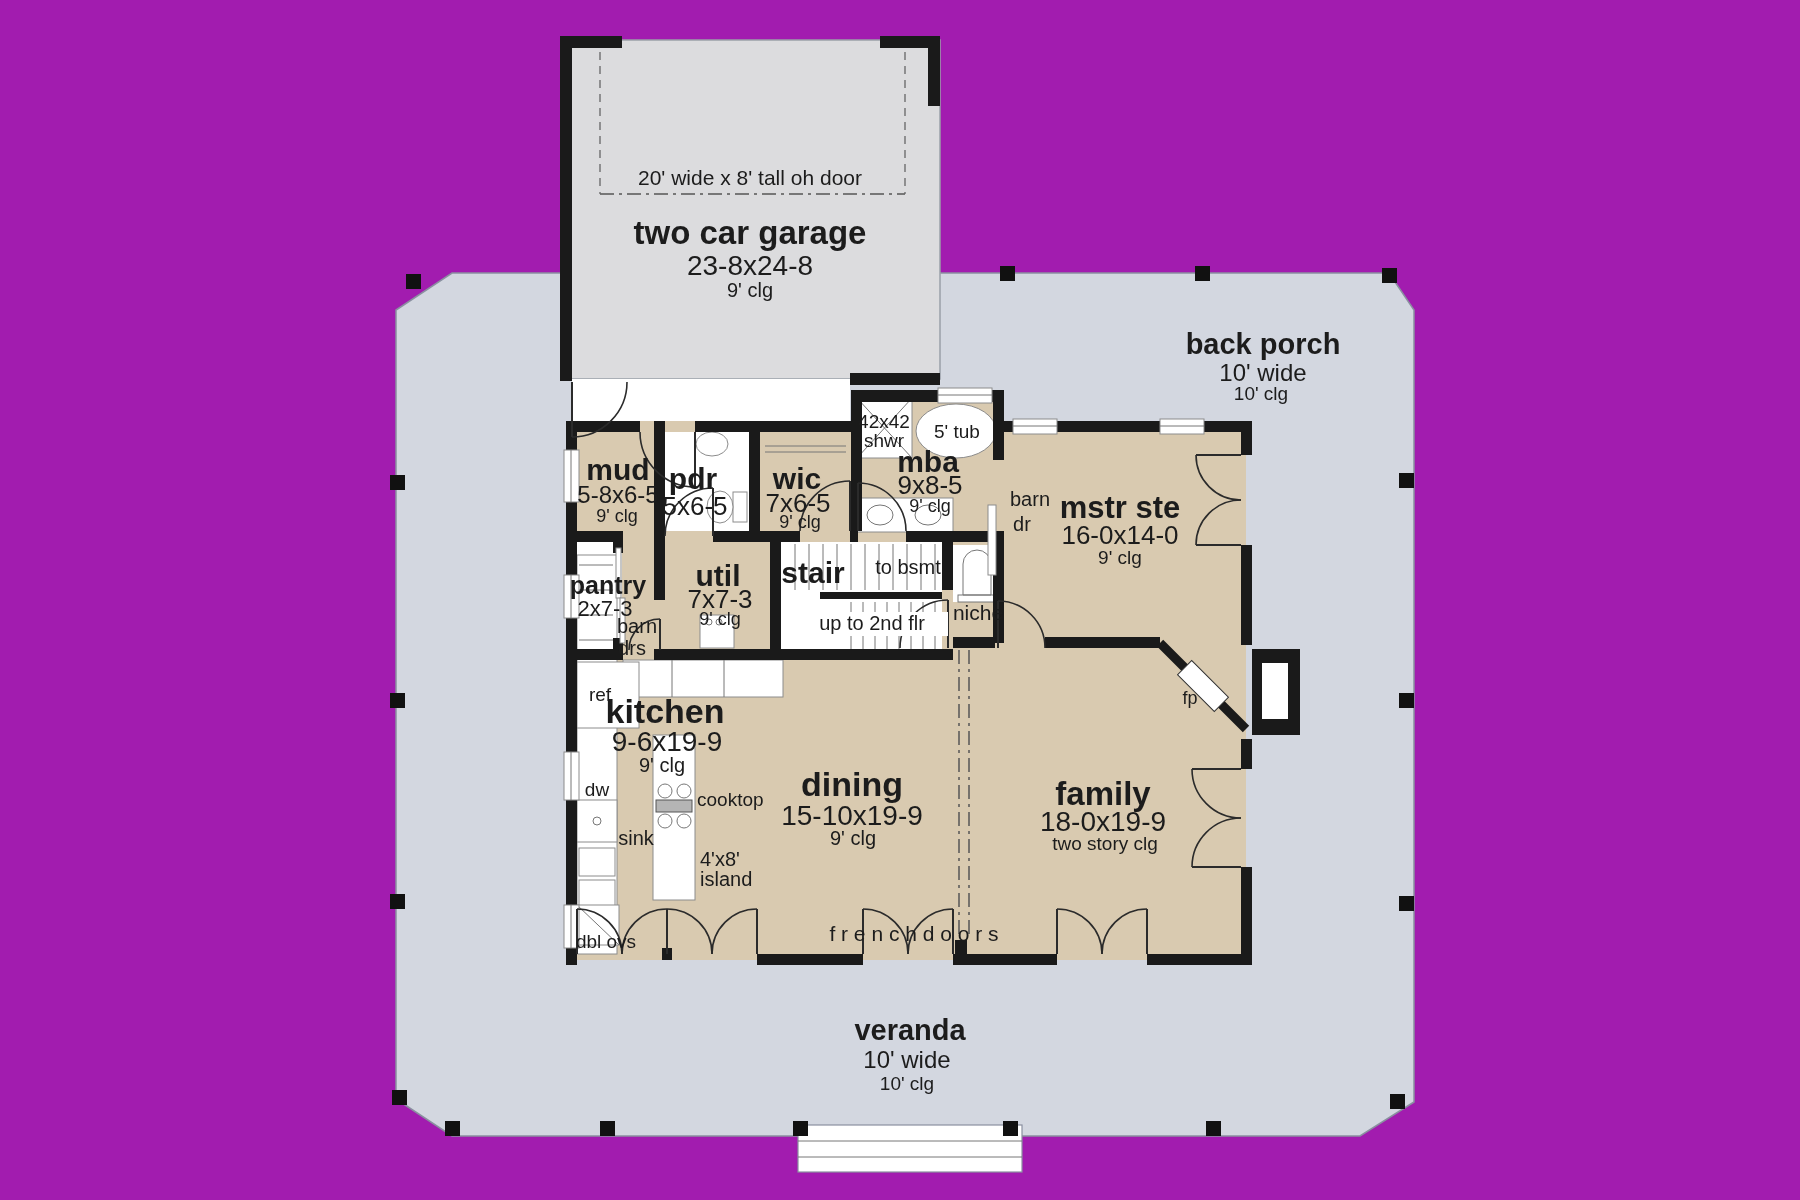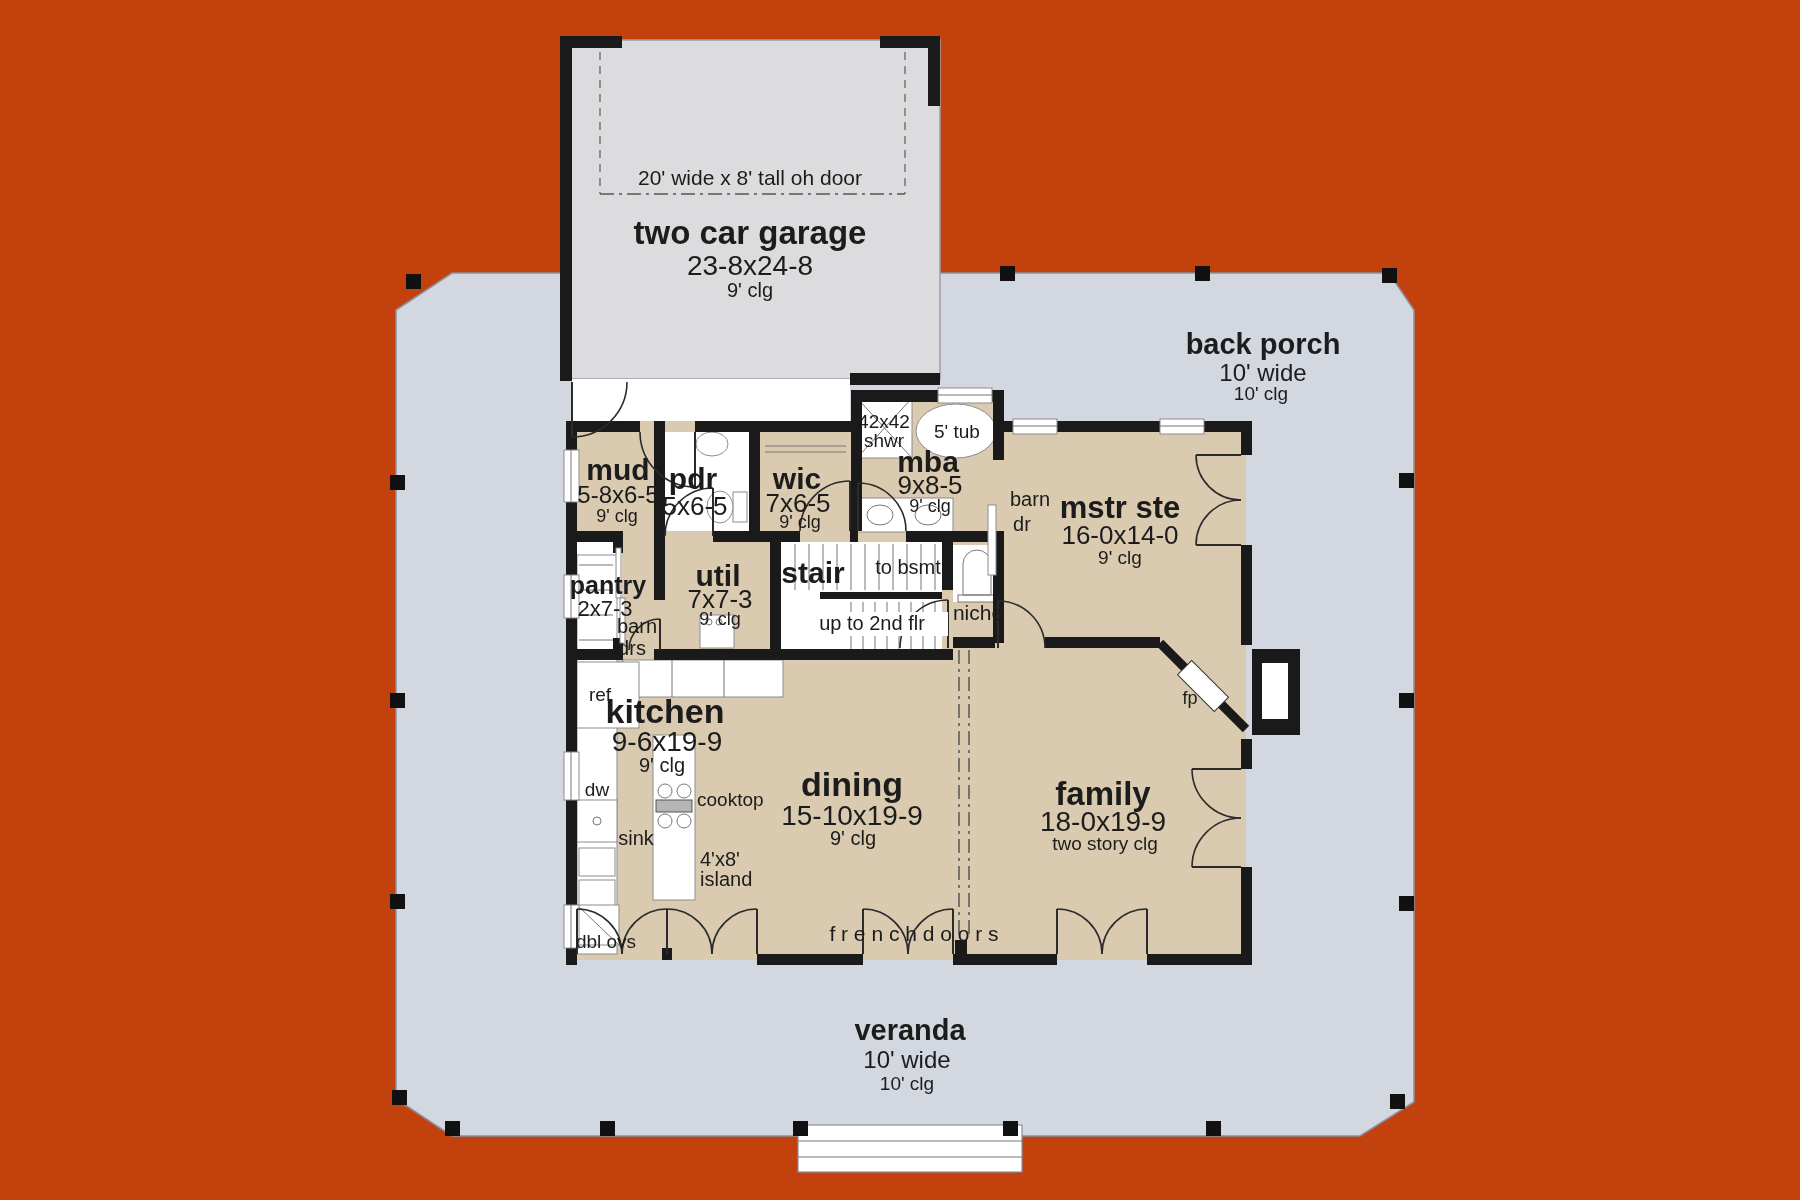--- a/index.html
+++ b/index.html
@@ -1,16 +1,16 @@
 <!DOCTYPE html>
 <html><head>
 <meta charset="utf-8">
 <style>
   html,body{margin:0;padding:0;background:#ffffff;}
-  .canvas{position:relative;width:1800px;height:1200px;background:#c2410c;overflow:hidden;}
+  .canvas{position:relative;width:1800px;height:1200px;background:#a21caf;overflow:hidden;}
   svg{position:absolute;left:0;top:0;font-family:"Liberation Sans", sans-serif;}
   .wall{fill:#1a1a1a;}
   .tan{fill:#d9cab0;}
   .porch{fill:#d3d7e0;stroke:#8a90a0;stroke-width:1.5;}
   .gar{fill:#dcdcde;stroke:#9aa0a8;stroke-width:1.5;}
   .wht{fill:#ffffff;stroke:#8c8c8c;stroke-width:1;}
   .arc{fill:none;stroke:#2b2b2b;stroke-width:1.6;}
   .leaf{stroke:#2b2b2b;stroke-width:2;}
   .thin{stroke:#777777;stroke-width:1;fill:none;}
   .dash{stroke:#555555;stroke-width:1.5;fill:none;stroke-dasharray:14 5 3 5;}

